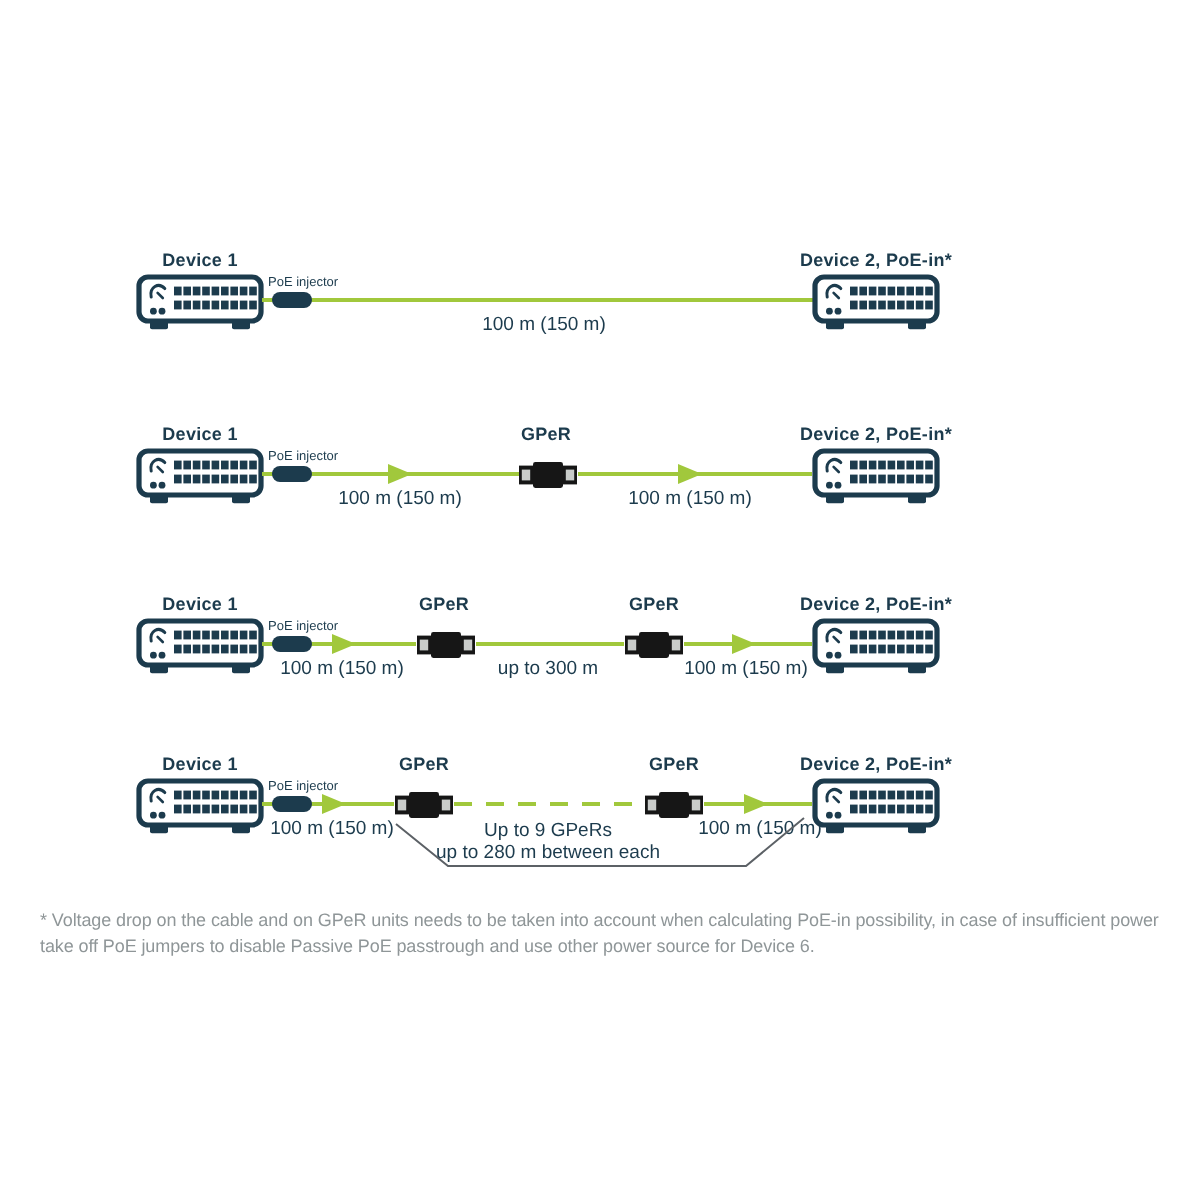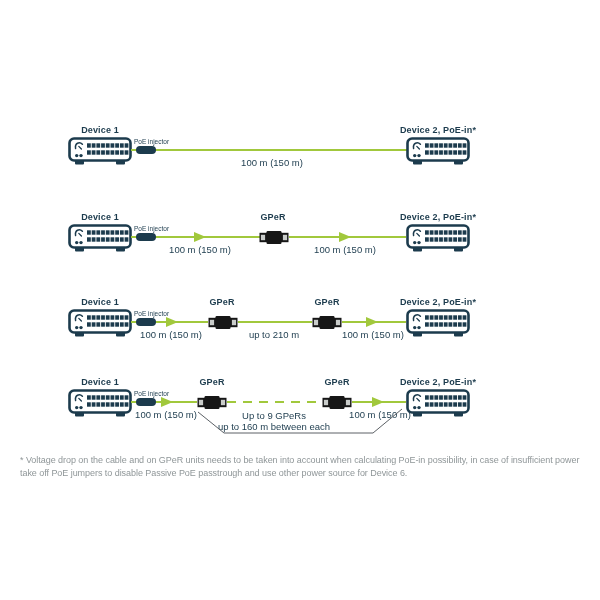--- a/index.html
+++ b/index.html
@@ -229,21 +229,21 @@
     <div class="abs" style="left:208px;top:315px">
   <svg width="30" height="15" viewBox="0 0 30 15" aria-hidden="true">
     <rect x="0.5" y="2.8" width="7.5" height="9.4" fill="var(--gper_black)"></rect>
     <rect x="22" y="2.8" width="7.5" height="9.4" fill="var(--gper_black)"></rect>
     <rect x="7.5" y="1" width="15" height="13" rx="1.2" fill="var(--gper_black)"></rect>
     <rect x="1.9" y="4.8" width="4.2" height="5.4" fill="var(--port_gray)"></rect>
     <rect x="23.9" y="4.8" width="4.2" height="5.4" fill="var(--port_gray)"></rect>
   </svg>
 </div>
     <div class="abs line" style="left:238px;top:321px;width:74px"></div>
-    <div class="abs len-label" style="left:274px;top:329px">up to 210 m</div>
+    <div class="abs len-label" style="left:274px;top:329px">up to 300 m</div>
     <div class="abs dev-label" style="left:327px;top:297px">GPeR</div>
     <div class="abs" style="left:312px;top:315px">
   <svg width="30" height="15" viewBox="0 0 30 15" aria-hidden="true">
     <rect x="0.5" y="2.8" width="7.5" height="9.4" fill="var(--gper_black)"></rect>
     <rect x="22" y="2.8" width="7.5" height="9.4" fill="var(--gper_black)"></rect>
     <rect x="7.5" y="1" width="15" height="13" rx="1.2" fill="var(--gper_black)"></rect>
     <rect x="1.9" y="4.8" width="4.2" height="5.4" fill="var(--port_gray)"></rect>
     <rect x="23.9" y="4.8" width="4.2" height="5.4" fill="var(--port_gray)"></rect>
   </svg>
 </div>
@@ -372,21 +372,21 @@
             <rect x="33.1" y="13.3" width="3.8" height="4.4"></rect>
             <rect x="37.8" y="13.3" width="3.8" height="4.4"></rect>
             <rect x="42.5" y="13.3" width="3.8" height="4.4"></rect>
             <rect x="47.2" y="13.3" width="3.8" height="4.4"></rect>
             <rect x="51.9" y="13.3" width="3.8" height="4.4"></rect>
             <rect x="56.6" y="13.3" width="3.8" height="4.4"></rect>
     </g>
   </svg>
 </div>
     <div class="abs note-label" style="left:274px;top:410px">Up to 9 GPeRs</div>
-    <div class="abs note-label" style="left:274px;top:421px">up to 160 m between each</div>
+    <div class="abs note-label" style="left:274px;top:421px">up to 280 m between each</div>
     <svg class="abs" style="left:195px;top:405px" width="210" height="32" viewBox="0 0 210 32">
       <polyline points="3,7 29,28 178,28 207,4" fill="none" stroke="var(--leader_gray)" stroke-width="1"></polyline>
     </svg>
   </div>
 
   <div class="abs footnote" style="left:20px;top:454px">* Voltage drop on the cable and on GPeR units needs to be taken into account when calculating PoE-in possibility, in case of insufficient power take off PoE jumpers to disable Passive PoE passtrough and use other power source for Device 6.</div>
 
 </div>
 
 </body></html>

